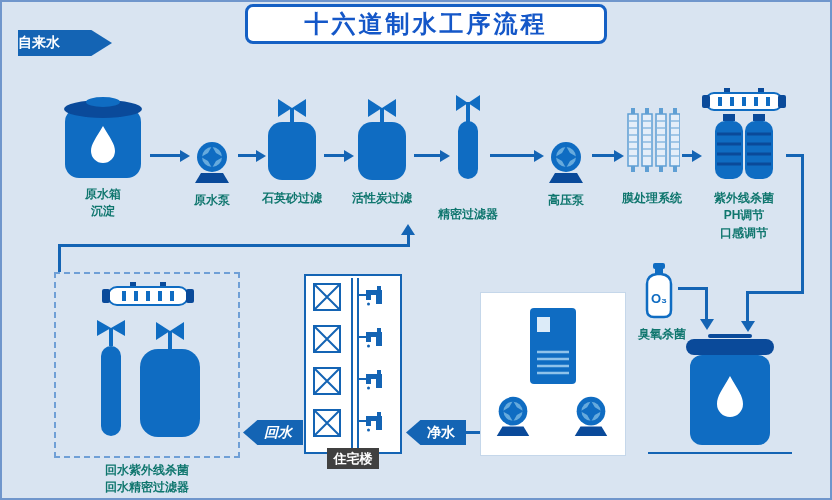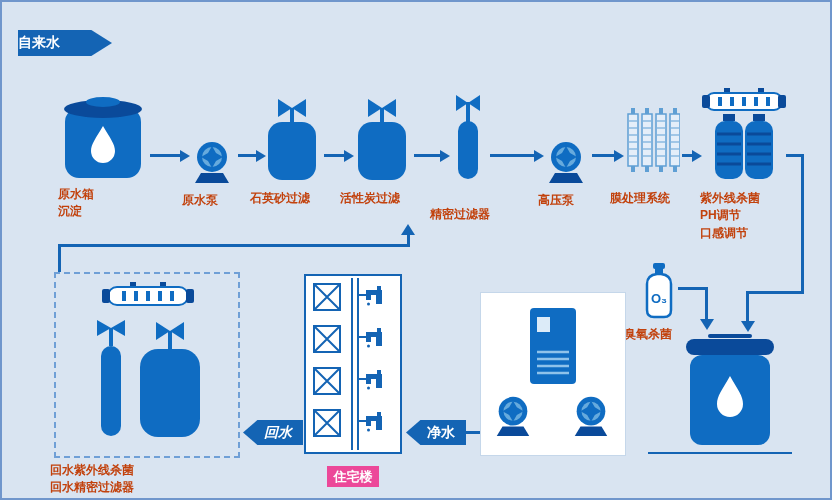--- a/index.html
+++ b/index.html
@@ -3,61 +3,62 @@
 <meta charset="utf-8">
 <style>
   html,body{margin:0;padding:0;}
   #canvas{
     position:relative;width:832px;height:500px;box-sizing:border-box;
     background:#d9e4f1;border:2px solid #7096cc;overflow:hidden;
     font-family:"Liberation Sans",sans-serif;
   }
   .abs{position:absolute;}
   .label{
-    position:absolute;font-weight:bold;color:#c2410c;font-size:12px;
-    text-align:left;white-space:pre-line;line-height:1.45;
+    position:absolute;font-weight:bold;color:#0f766e;font-size:12px;
+    text-align:center;white-space:pre-line;line-height:1.45;
   }
   .title-box{
     position:absolute;background:#ffffff;border:3px solid #1560c4;border-radius:8px;
     color:#1457c8;font-size:24px;font-weight:bold;letter-spacing:3px;
     display:flex;align-items:center;justify-content:center;
   }
   .tap-arrow{
     position:absolute;background:#1464b4;color:#fff;font-weight:bold;font-size:14px;
     display:flex;align-items:center;box-sizing:border-box;
     clip-path:polygon(0 0,78% 0,100% 50%,78% 100%,0 100%);
   }
   .tag-left{
     position:absolute;background:#1464b4;color:#fff;font-weight:bold;font-size:14px;
     display:flex;align-items:center;justify-content:center;padding-left:10px;box-sizing:border-box;
     clip-path:polygon(0 50%,24% 0,100% 0,100% 100%,24% 100%);
   }
   .blue-tag{
-    position:absolute;background:#ec4899;color:#fff;font-weight:bold;font-size:13px;
-    display:flex;align-items:center;justify-content:center;z-index:5;margin-top:18px;
+    position:absolute;background:#404040;color:#fff;font-weight:bold;font-size:13px;
+    display:flex;align-items:center;justify-content:center;z-index:5;
   }
   .arrow-r{position:absolute;height:3px;background:#1464b4;}
   .arrow-r::after{
     content:'';position:absolute;left:100%;top:50%;transform:translateY(-50%);
     border-left:10px solid #1464b4;border-top:6px solid transparent;border-bottom:6px solid transparent;
   }
   .line{position:absolute;background:#1464b4;}
   .head-down{position:absolute;width:0;height:0;
     border-left:7px solid transparent;border-right:7px solid transparent;border-top:11px solid #1464b4;}
   .head-up{position:absolute;width:0;height:0;
     border-left:7px solid transparent;border-right:7px solid transparent;border-bottom:11px solid #1464b4;}
   .panel-white{position:absolute;background:#ffffff;border:1px solid #c5d7ea;}
   .building-box{position:absolute;background:#ffffff;border:2px solid #1464b4;box-sizing:border-box;}
   .dashed-box{position:absolute;border:2px dashed #6f9fd6;box-sizing:border-box;}
 </style>
 </head>
 <body>
 
 <div id="canvas">
 
+  <div class="title-box" style="left:243px;top:2px;width:356px;height:34px;">十六道制水工序流程</div>
 
   <div class="tap-arrow" style="left:16px;top:28px;width:94px;height:26px;">自来水</div>
 
   <div class="abs" style="left:60px;top:92px;">
     <svg width="82" height="86" viewBox="0 0 82 86">
       <rect x="3" y="14" width="76" height="70" rx="14" fill="#0f6cc2"></rect>
       <ellipse cx="41" cy="15" rx="39" ry="9" fill="#0a4a9a"></ellipse>
       <ellipse cx="41" cy="8" rx="17" ry="5" fill="#0f6cc2"></ellipse>
       <path d="M41 32 C34 44 29 50 29 57 a12 12 0 0 0 24 0 C53 50 48 44 41 32 Z" fill="#ffffff"></path>
     </svg>

